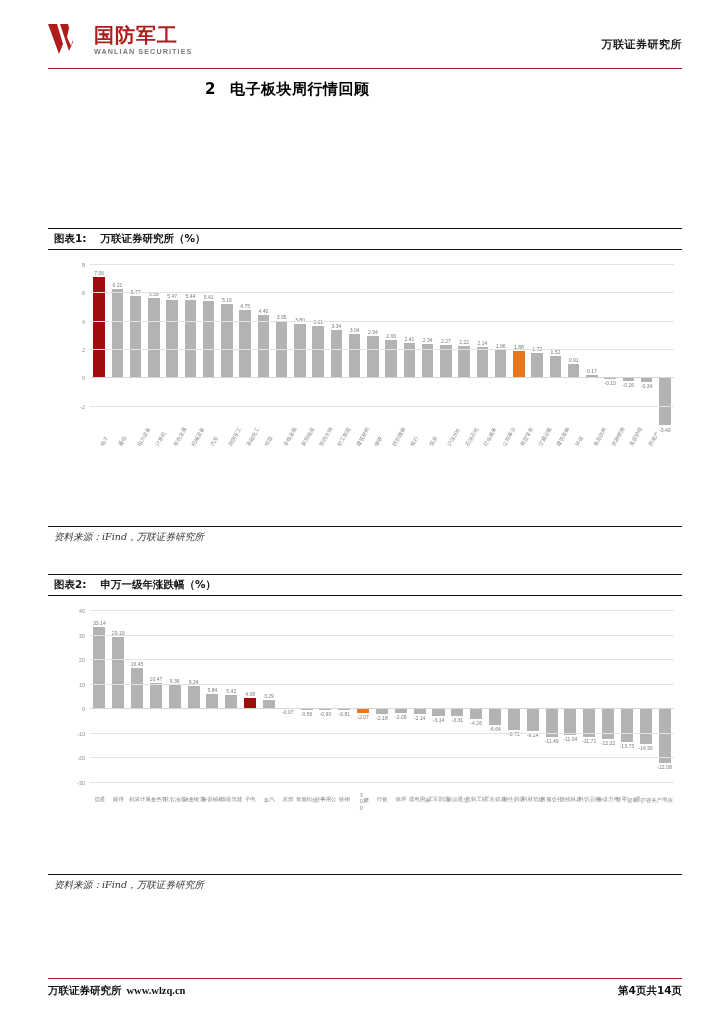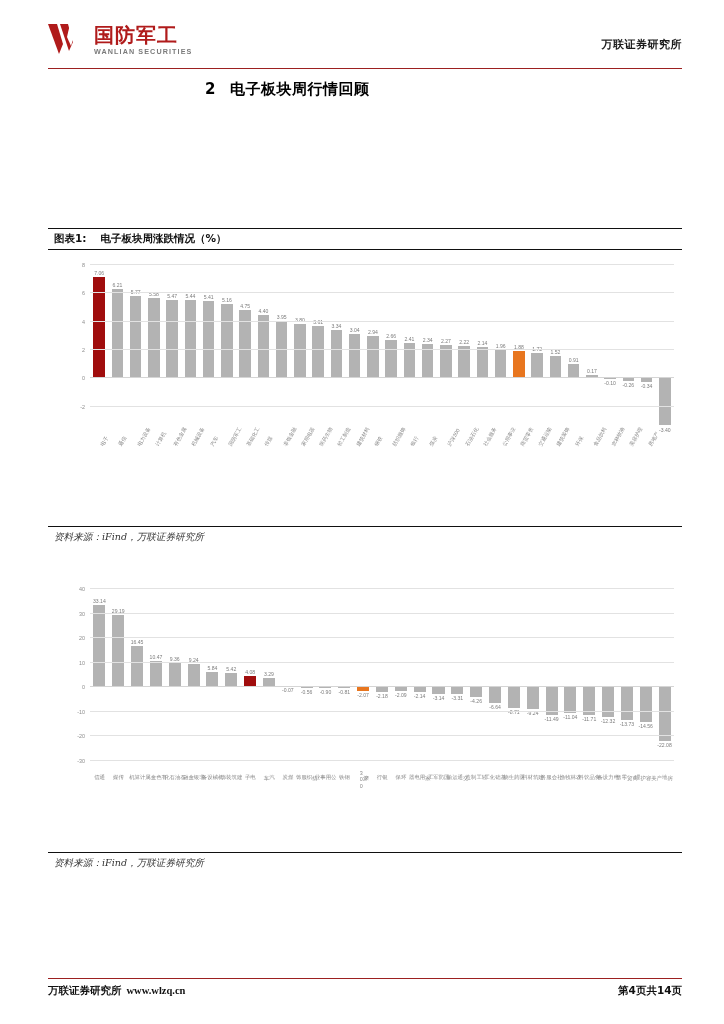--- a/index.html
+++ b/index.html
@@ -299,21 +299,21 @@
 <div class="header-rule"></div>
 
 <div class="content">
   <h2 class="sec-title">
     <span class="num">2</span><span>电子板块周行情回顾</span>
   </h2>
 </div>
 
 <div class="exhibit" id="exhibit-1">
   <div class="ex-caption-bar">
-    <span class="cap-label">图表1:</span><span>电子板块周涨跌情况（%）</span>
+    <span class="cap-label">图表1:</span><span>万联证券研究所（%）</span>
   </div>
   <div class="ex-body">
     <div class="chart" id="chart-1">
       <div class="plot">
         <div class="bars">
             <div class="bar-slot" style="left: 0%; width: 3.125%;">
               <div class="bar highlight-red" title="电子 7.06" style="top: 13.3167px; height: 100.017px;"></div>
               <div class="bar-label" style="top: 6.31667px;">7.06</div>
             </div>
             <div class="bar-slot" style="left: 3.125%; width: 3.125%;">
@@ -557,20 +557,23 @@
           <div class="xlabel-slot" style="left: 96.875%; width: 3.125%;">
             <span class="xlab-rot"></span>
           </div>
         </div>
     </div>
   </div>
   <div class="ex-source">资料来源：iFind，万联证券研究所</div>
 </div>
 
 <div class="exhibit" id="exhibit-2">
+  <div class="ex-caption-bar">
+    <span class="cap-label">图表2:</span><span>申万一级年涨跌幅（%）</span>
+  </div>
   <div class="ex-body">
     <div class="chart" id="chart-2">
       <div class="plot">
         <div class="bars">
             <div class="bar-slot" style="left: 0%; width: 3.22581%;">
               <div class="bar" title="通信 33.14" style="top: 16.856px; height: 81.4297px;"></div>
               <div class="bar-label" style="top: 9.856px;">33.14</div>
             </div>
             <div class="bar-slot" style="left: 3.22581%; width: 3.22581%;">
               <div class="bar" title="传媒 29.19" style="top: 26.5617px; height: 71.724px;"></div>

